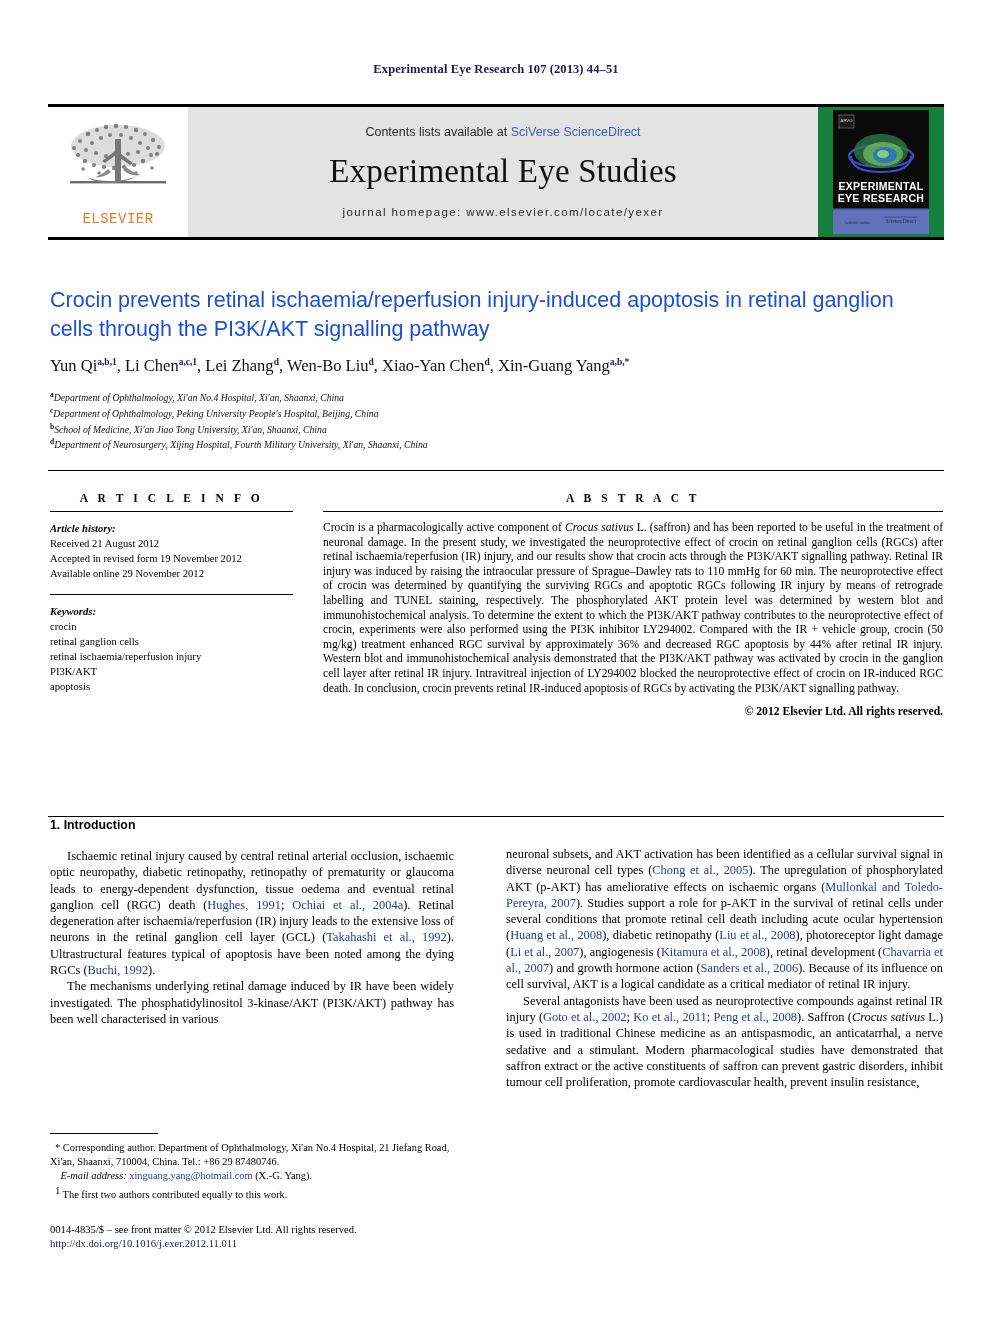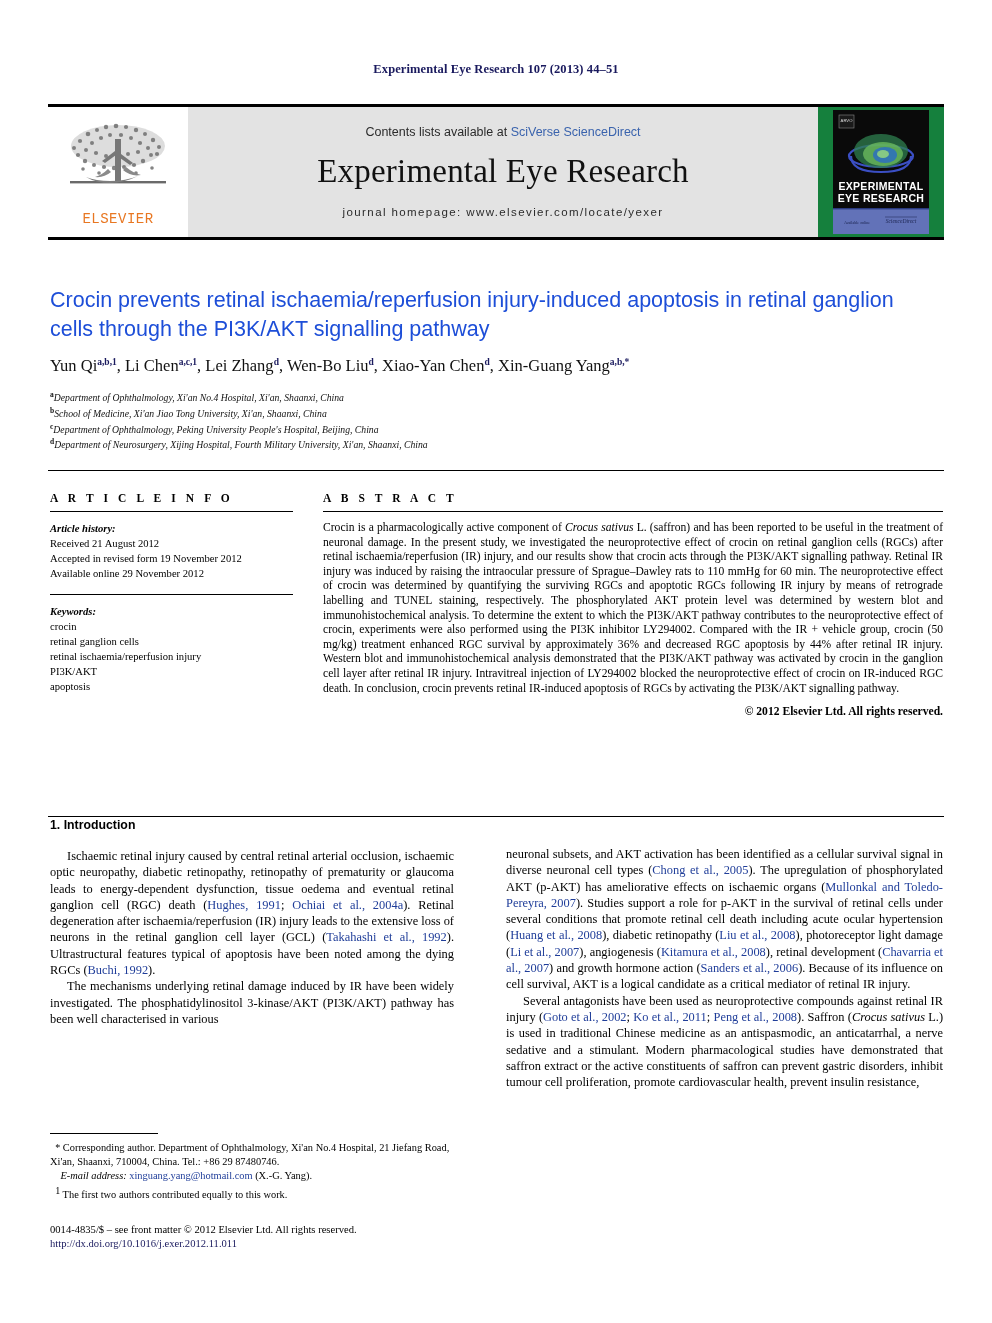--- a/index.html
+++ b/index.html
@@ -84,21 +84,21 @@
 
   
   .rule-top{position:absolute;left:48px;top:470px;width:896px;border-top:1px solid #000;}
   .rule-bot{position:absolute;left:48px;top:816px;width:896px;border-top:1px solid #000;}
 
   .info-col{position:absolute;left:50px;top:492px;width:243px;}
   .abs-col{position:absolute;left:323px;top:492px;width:620px;}
 
   .sec-head{
     font-family:"Liberation Serif",serif;font-weight:bold;
-    font-size:11.5px;letter-spacing:3.6px;color:#000;
+    font-size:11.5px;letter-spacing:3.6px;color:#000;text-align:center;
   }
   .hr-thin{border-top:1px solid #000;margin:7px 0 9px;}
   .hr-thin2{border-top:1px solid #000;margin:13px 0 9px;}
 
   .lbl{font-style:italic;font-weight:bold;font-size:10.6px;line-height:15px;}
   .hist-line,.kw-line{font-size:10.6px;line-height:15px;}
 
   .abstract p{
     margin:0;
     font-size:11.6px;line-height:14.6px;
@@ -203,21 +203,21 @@
           <path d="M20 56 q10 4 24 4 q16 0 28 -5 q-14 7 -28 7 q-14 0 -24 -6 Z" fill="#7d7d7d"></path>
         </g>
       </svg>
       <div class="elsevier-word">ELSEVIER</div>
     </div>
 
     <div class="banner-cell">
       <div class="contents-line">
         <span>Contents lists available at </span><span class="sd">SciVerse ScienceDirect</span>
       </div>
-      <div class="journal-name">Experimental Eye Research</div>
+      <div class="journal-name">Experimental Eye Studies</div>
       <div class="homepage-line">journal homepage: www.elsevier.com/locate/yexer</div>
     </div>
 
     <div class="cover-cell">
       <svg class="cover-img" viewBox="0 0 96 124">
         <rect x="0" y="0" width="96" height="124" fill="#0a0a0a"></rect>
         <rect x="6" y="5" width="15" height="13" fill="#1a1a1a" stroke="#888" stroke-width="0.6"></rect>
         <text x="13.5" y="11.5" font-family="Liberation Sans, sans-serif" font-size="4.2" fill="#ddd" text-anchor="middle">ARVO</text>
         <ellipse cx="48" cy="46" rx="32" ry="11" fill="none" stroke="#3b4fc4" stroke-width="2.2"></ellipse>
         <path d="M18 46 q0 16 30 16 q30 0 30 -16" fill="none" stroke="#3b4fc4" stroke-width="2.2"></path>
@@ -242,22 +242,22 @@
     <span><span>Yun Qi</span><sup>a,b,1</sup></span>,
     <span><span>Li Chen</span><sup>a,c,1</sup></span>,
     <span><span>Lei Zhang</span><sup>d</sup></span>,
     <span><span>Wen-Bo Liu</span><sup>d</sup></span>,
     <span><span>Xiao-Yan Chen</span><sup>d</sup></span>,
     <span><span>Xin-Guang Yang</span><sup>a,b,*</sup></span>
   </div>
 
   <div class="affils">
     <div><sup>a</sup><span>Department of Ophthalmology, Xi'an No.4 Hospital, Xi'an, Shaanxi, China</span></div>
+    <div><sup>c</sup><span>Department of Ophthalmology, Peking University People's Hospital, Beijing, China</span></div>
     <div><sup>b</sup><span>School of Medicine, Xi'an Jiao Tong University, Xi'an, Shaanxi, China</span></div>
-    <div><sup>c</sup><span>Department of Ophthalmology, Peking University People's Hospital, Beijing, China</span></div>
     <div><sup>d</sup><span>Department of Neurosurgery, Xijing Hospital, Fourth Military University, Xi'an, Shaanxi, China</span></div>
   </div>
 
   <div class="rule-top"></div>
   <div class="rule-bot"></div>
 
   <div class="info-col">
     <div class="sec-head">A R T I C L E   I N F O</div>
     <div class="hr-thin"></div>
     <div class="lbl">Article history:</div>

